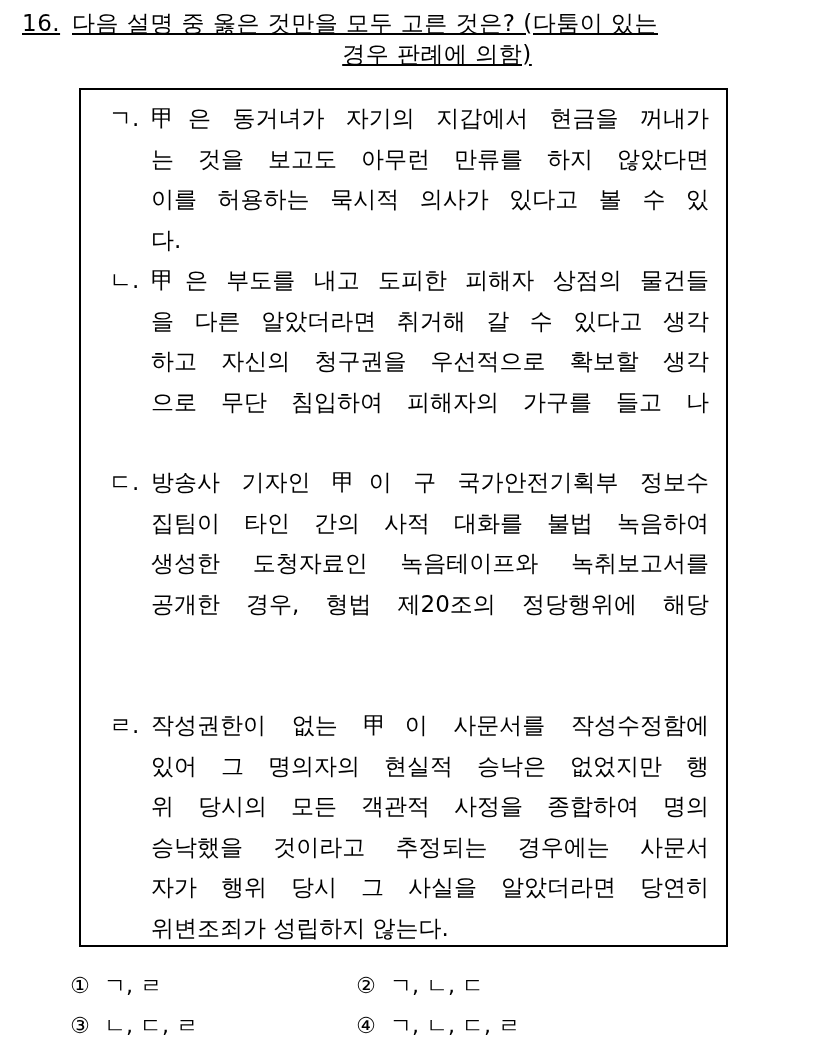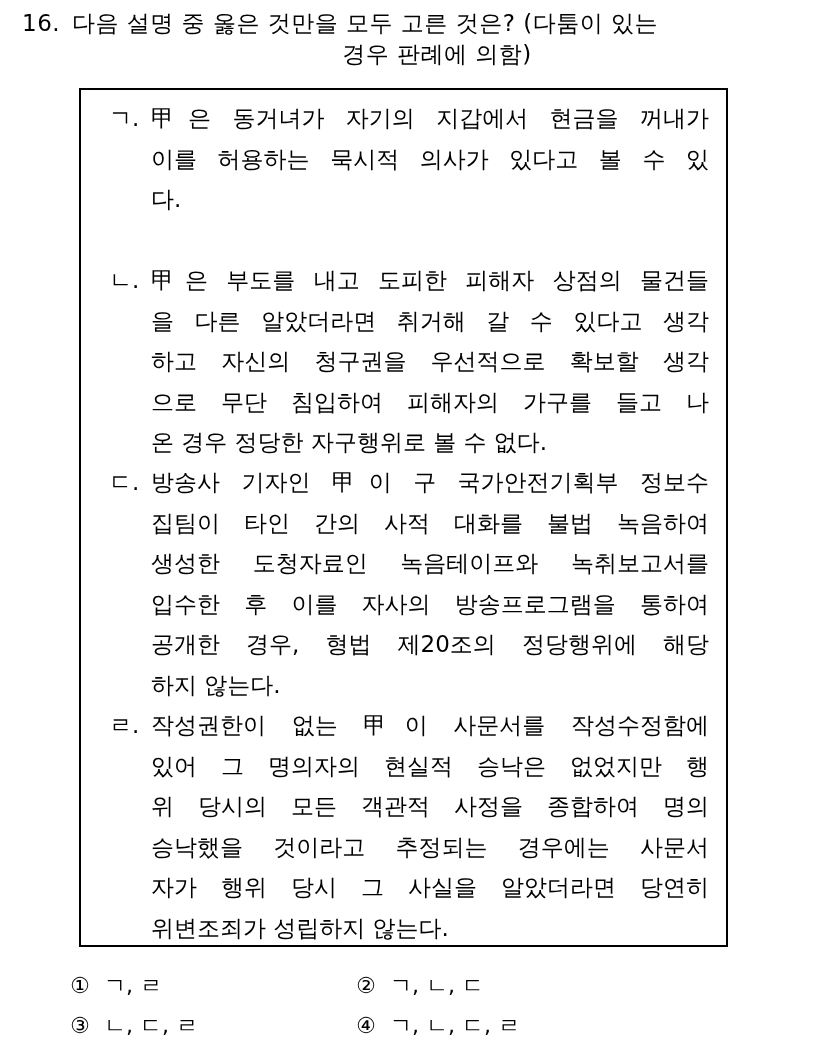--- a/index.html
+++ b/index.html
@@ -16,20 +16,21 @@
       font-family: "DejaVu Sans", "Liberation Sans", sans-serif;
     }
     .question {
       position: absolute;
       left: 22px;
       top: 8px;
       width: 780px;
       font-size: 23px;
       line-height: 31px;
       letter-spacing: 0.5px;
+      text-decoration: underline;
     }
     .q-line {
       display: flex;
       white-space: nowrap;
     }
     .q-num {
       width: 50px;
       flex: none;
     }
     .q-cont {
@@ -106,20 +107,23 @@
 </div>
 
 <div class="box">
 
   <div class="item" style="top:8px;">
     <div class="item-line">
       <span class="item-marker">ㄱ.</span>
       <span class="item-text">甲은 동거녀가 자기의 지갑에서 현금을 꺼내가</span>
     </div>
     <div class="item-line item-cont">
+        <span class="item-text">는 것을 보고도 아무런 만류를 하지 않았다면</span>
+      </div>
+    <div class="item-line item-cont">
         <span class="item-text">이를 허용하는 묵시적 의사가 있다고 볼 수 있</span>
       </div>
     <div class="item-line item-cont">
         <span class="item-text last">다.</span>
       </div>
   </div>
 
   <div class="item" style="top:170px;">
     <div class="item-line">
       <span class="item-marker">ㄴ.</span>
@@ -127,44 +131,35 @@
     </div>
     <div class="item-line item-cont">
         <span class="item-text">을 다른 알았더라면 취거해 갈 수 있다고 생각</span>
       </div>
     <div class="item-line item-cont">
         <span class="item-text">하고 자신의 청구권을 우선적으로 확보할 생각</span>
       </div>
     <div class="item-line item-cont">
         <span class="item-text">으로 무단 침입하여 피해자의 가구를 들고 나</span>
       </div>
-    <div class="item-line item-cont">
-        <span class="item-text last">온 경우 정당한 자구행위로 볼 수 없다.</span>
-      </div>
   </div>
 
   <div class="item" style="top:372px;">
     <div class="item-line">
       <span class="item-marker">ㄷ.</span>
       <span class="item-text">방송사 기자인 甲이 구 국가안전기획부 정보수</span>
     </div>
     <div class="item-line item-cont">
         <span class="item-text">집팀이 타인 간의 사적 대화를 불법 녹음하여</span>
       </div>
     <div class="item-line item-cont">
         <span class="item-text">생성한 도청자료인 녹음테이프와 녹취보고서를</span>
       </div>
     <div class="item-line item-cont">
-        <span class="item-text">입수한 후 이를 자사의 방송프로그램을 통하여</span>
-      </div>
-    <div class="item-line item-cont">
         <span class="item-text">공개한 경우, 형법 제20조의 정당행위에 해당</span>
-      </div>
-    <div class="item-line item-cont">
-        <span class="item-text last">하지 않는다.</span>
       </div>
   </div>
 
   <div class="item" style="top:615px;">
     <div class="item-line">
       <span class="item-marker">ㄹ.</span>
       <span class="item-text">작성권한이 없는 甲이 사문서를 작성수정함에</span>
     </div>
     <div class="item-line item-cont">
         <span class="item-text">있어 그 명의자의 현실적 승낙은 없었지만 행</span>

